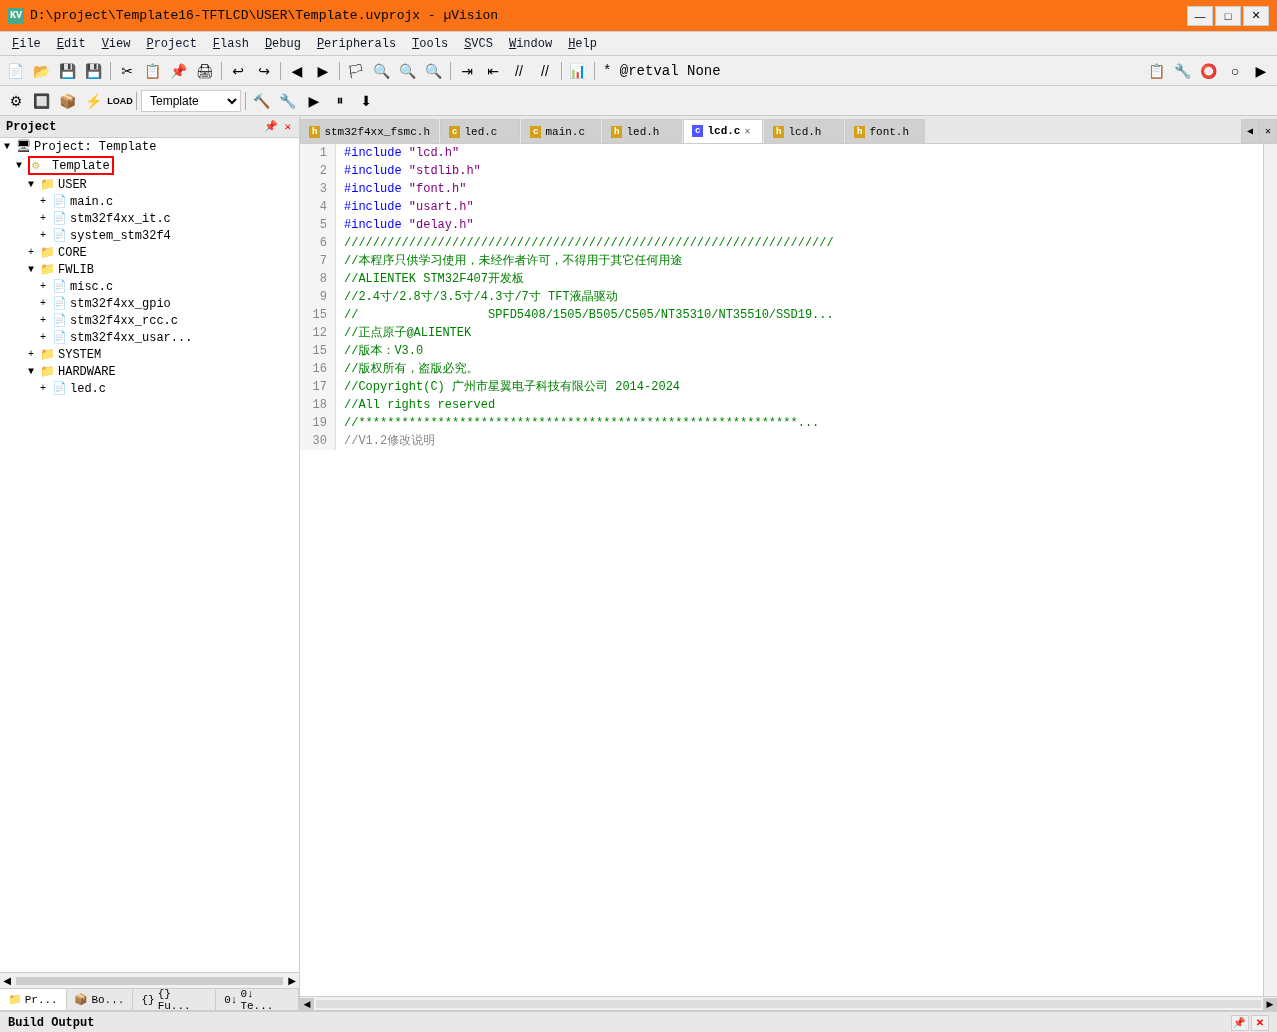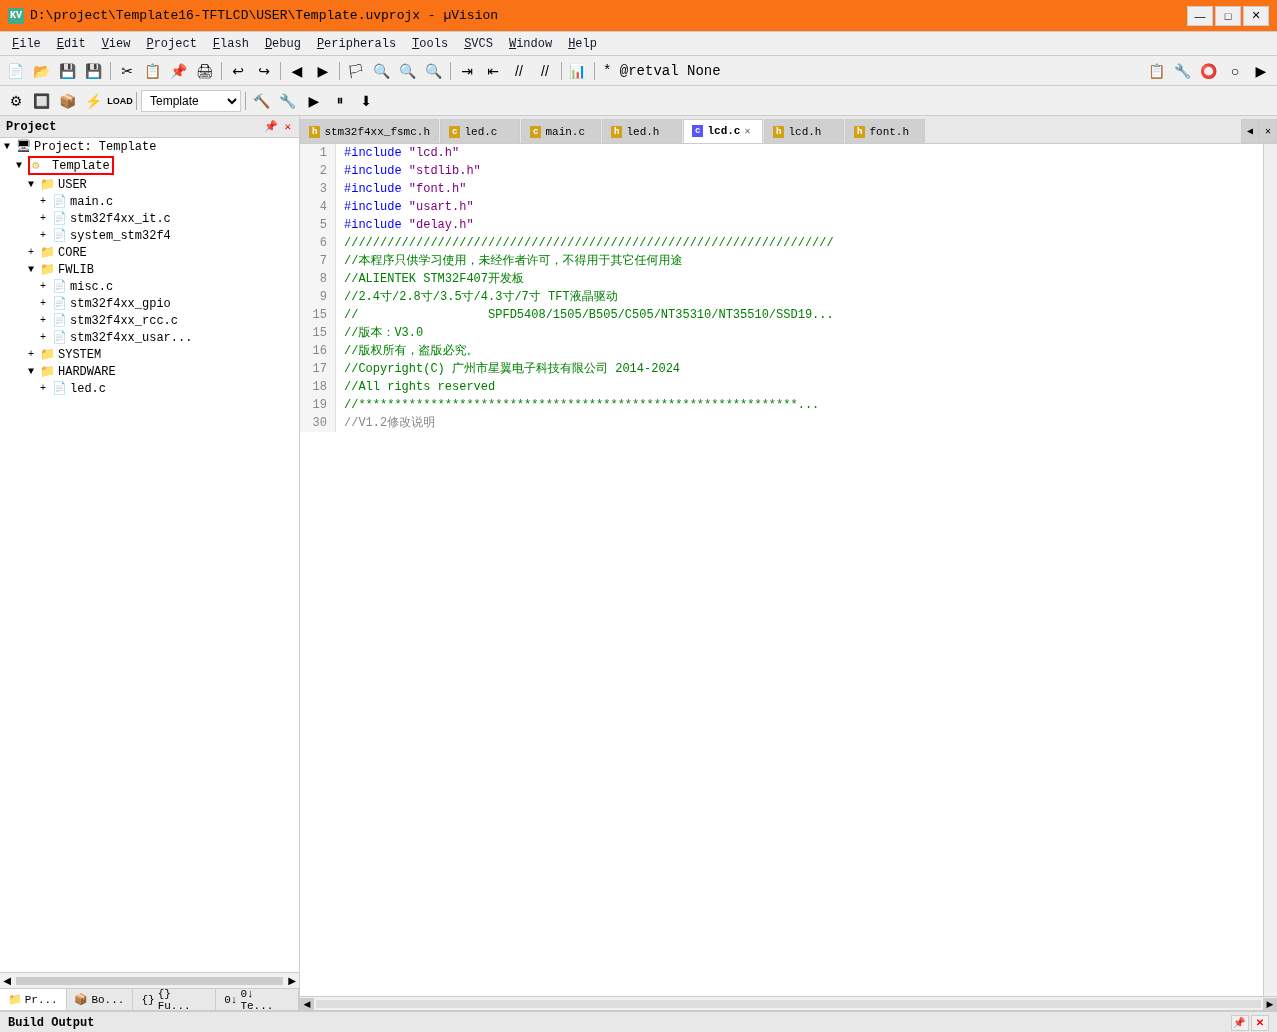--- a/index.html
+++ b/index.html
@@ -383,20 +383,24 @@
         </div>
         <div class="code-line">
           <span class="line-number">9</span>
           <span class="line-content c-comment">//2.4寸/2.8寸/3.5寸/4.3寸/7寸 TFT液晶驱动</span>
         </div>
         <div class="code-line">
           <span class="line-number">15</span>
           <span class="line-content c-comment">//                  SPFD5408/1505/B505/C505/NT35310/NT35510/SSD19...</span>
         </div>
         <div class="code-line">
+          <span class="line-number">12</span>
+          <span class="line-content c-comment">//正点原子@ALIENTEK</span>
+        </div>
+        <div class="code-line">
           <span class="line-number">15</span>
           <span class="line-content c-comment">//版本：V3.0</span>
         </div>
         <div class="code-line">
           <span class="line-number">16</span>
           <span class="line-content c-comment">//版权所有，盗版必究。</span>
         </div>
         <div class="code-line">
           <span class="line-number">17</span>
           <span class="line-content c-comment">//Copyright(C) 广州市星翼电子科技有限公司 2014-2024</span>

